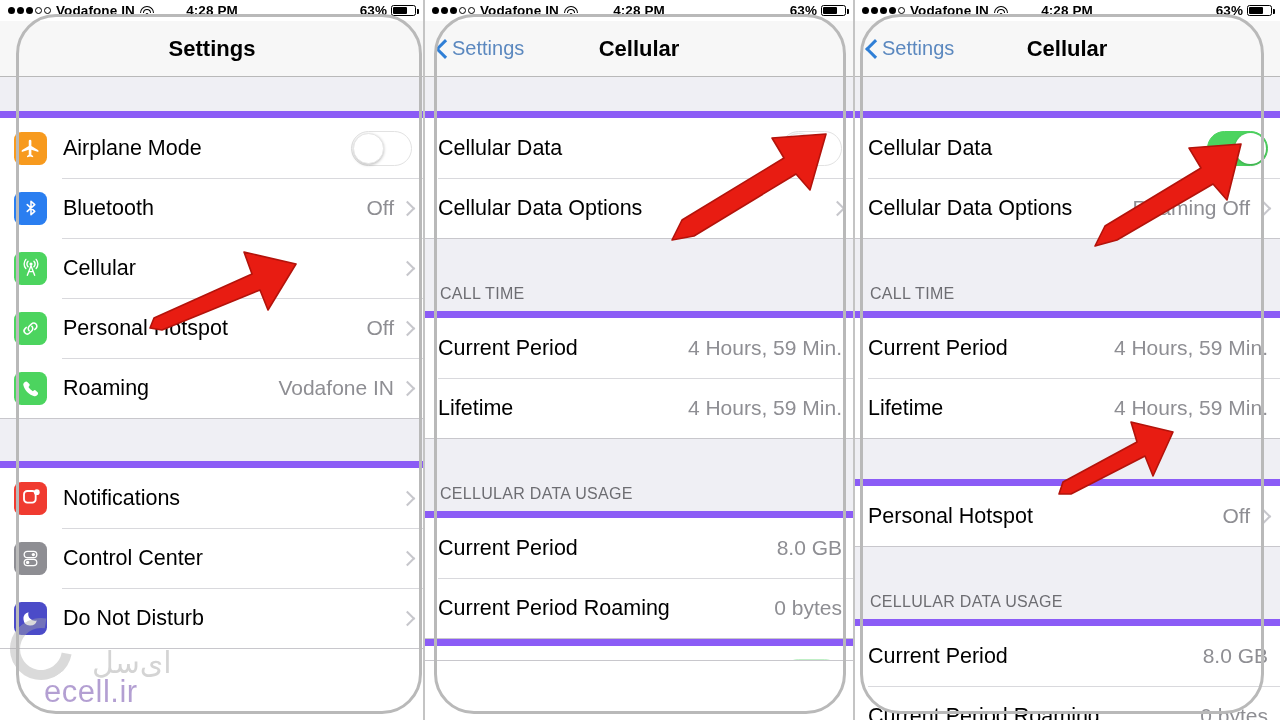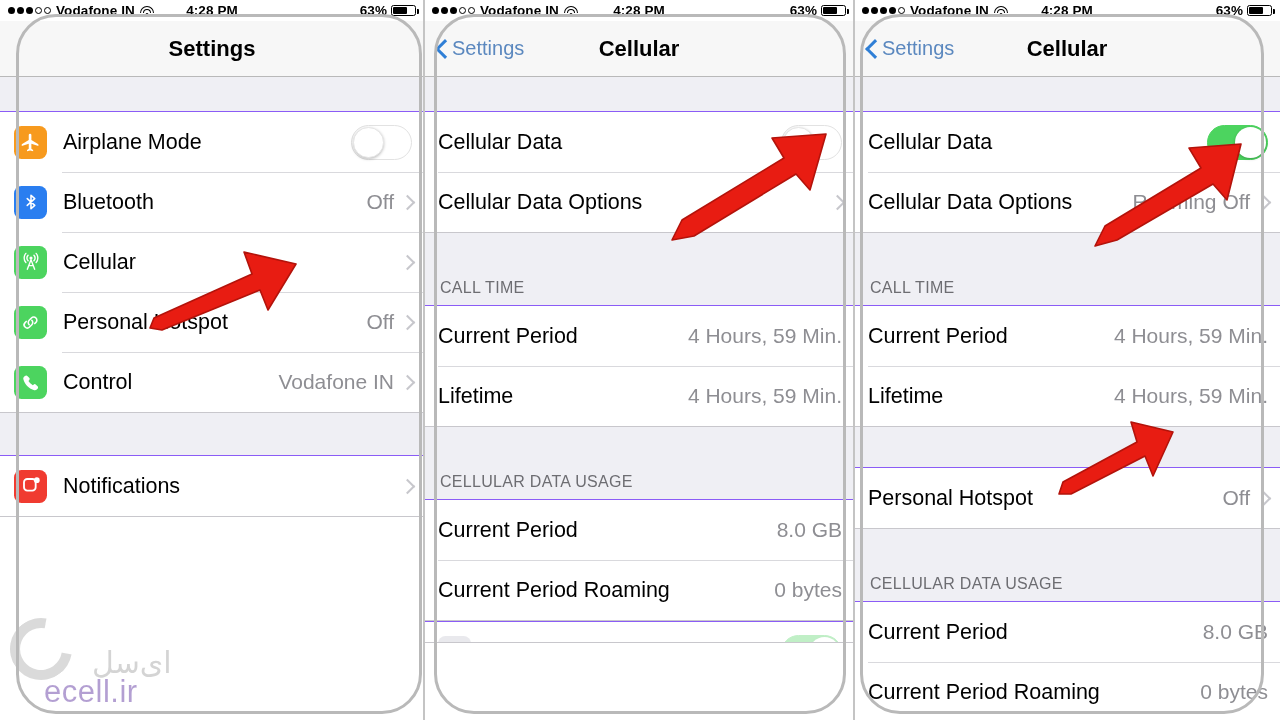--- a/index.html
+++ b/index.html
@@ -60,21 +60,21 @@
   .nav-back { display: flex; align-items: center; gap: 3px; position: relative; z-index: 2; cursor: pointer; }
   .chev-left { width: 13px; height: 22px; position: relative; }
   .chev-left::before {
     content: ""; position: absolute; left: 2px; top: 4px; width: 11px; height: 11px;
     border-left: 3.2px solid #2f7fd6; border-bottom: 3.2px solid #2f7fd6; transform: rotate(45deg);
   }
   .nav-back-label { font-size: 20px; color: #5b88bf; }
 
   
   .gap { background: #efeff4; }
-  .group { background: #d946ef; border-top: 1px solid #8b5cf6; border-bottom: 1px solid #c8c7cc; }
+  .group { background: #d946ef; border-top: 7px solid #8b5cf6; border-bottom: 1px solid #c8c7cc; }
   .row {
     position: relative; display: flex; align-items: center;
     min-height: 60px; padding: 0 12px 0 14px; background: #ffffff;
   }
   .row + .row::before {
     content: ""; position: absolute; left: 62px; right: 0; top: 0; height: 1px; background: #d9d9dd;
   }
   .row.no-icon + .row.no-icon::before { left: 14px; }
   .row-icon {
     width: 33px; height: 33px; border-radius: 7.5px; margin-right: 16px;
@@ -236,39 +236,64 @@
           <span class="chev-right"></span>
         </span>
       </div>
 
       <div class="row">
         <span class="row-icon ic-phone">
           <svg width="19" height="19" viewBox="0 0 24 24" fill="#fff">
               <path d="M6.6 3c-.6 0-1.2.3-1.7.8l-1 1C3 5.7 2.7 6.9 3 8c.9 3.3 2.7 6.3 5.1 8.7 2.4 2.4 5.4 4.2 8.7 5.1 1.1.3 2.3 0 3.1-.9l1-1c.9-.9.9-2.3 0-3.2l-2-2a2.2 2.2 0 0 0-3.1 0l-.9.9a16 16 0 0 1-5.5-5.5l.9-.9c.9-.9.9-2.3 0-3.1l-2-2A2.4 2.4 0 0 0 6.6 3z"></path>
             </svg>
         </span>
-        <span class="row-label">Control</span>
+        <span class="row-label">Roaming</span>
         <span class="row-right">
           <span class="row-value">Vodafone IN</span>
           <span class="chev-right"></span>
         </span>
       </div>
     </div>
 
     <div class="gap" style="height:42px"></div>
 
     <div class="group">
       <div class="row">
         <span class="row-icon ic-notif">
           <svg width="20" height="20" viewBox="0 0 24 24" fill="none" stroke="#fff" stroke-width="2.2">
               <rect x="3.6" y="3.6" width="14" height="14" rx="4"></rect>
               <circle cx="19" cy="5" r="3.4" fill="#fff" stroke="none"></circle>
             </svg>
         </span>
         <span class="row-label">Notifications</span>
+        <span class="row-right">
+          <span class="chev-right"></span>
+        </span>
+      </div>
+      <div class="row">
+        <span class="row-icon ic-control">
+          <svg width="19" height="19" viewBox="0 0 24 24" fill="none" stroke="#fff" stroke-width="1.6">
+              <rect x="4" y="3" width="16" height="8" rx="4"></rect>
+              <circle cx="15.6" cy="7" r="2.1" fill="#fff" stroke="none"></circle>
+              <rect x="4" y="13" width="16" height="8" rx="4"></rect>
+              <circle cx="8.4" cy="17" r="2.1" fill="#fff" stroke="none"></circle>
+            </svg>
+        </span>
+        <span class="row-label">Control Center</span>
+        <span class="row-right">
+          <span class="chev-right"></span>
+        </span>
+      </div>
+      <div class="row">
+        <span class="row-icon ic-dnd">
+          <svg width="19" height="19" viewBox="0 0 24 24" fill="#fff">
+              <path d="M20 14.5A8.5 8.5 0 0 1 9.5 4 8.6 8.6 0 1 0 20 14.5z"></path>
+            </svg>
+        </span>
+        <span class="row-label">Do Not Disturb</span>
         <span class="row-right">
           <span class="chev-right"></span>
         </span>
       </div>
     </div>
   </div>
 
   <div class="panel" id="panel-2">
 
     <div class="statusbar">

